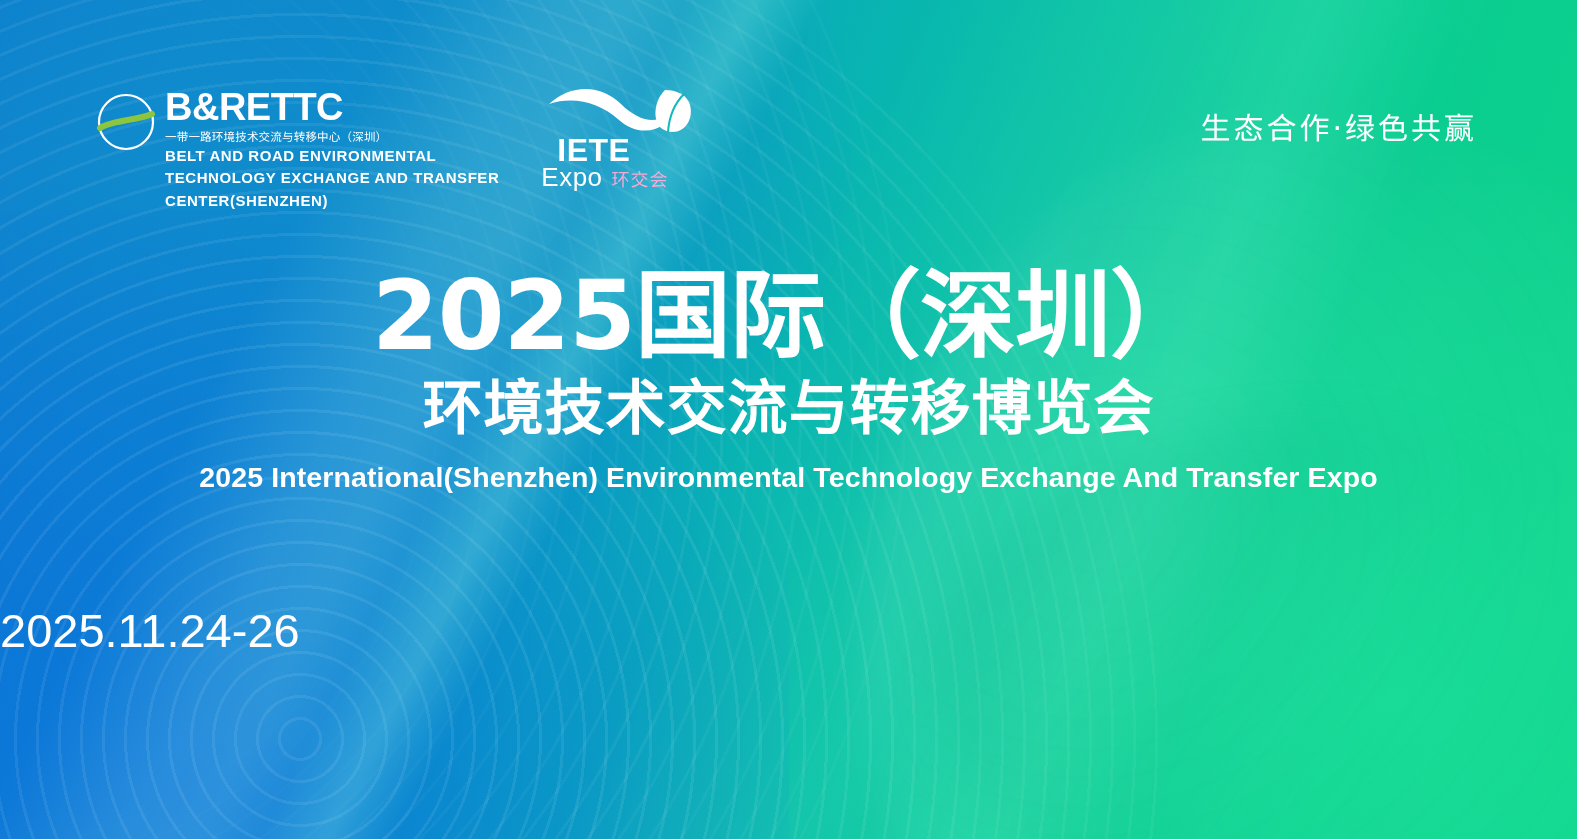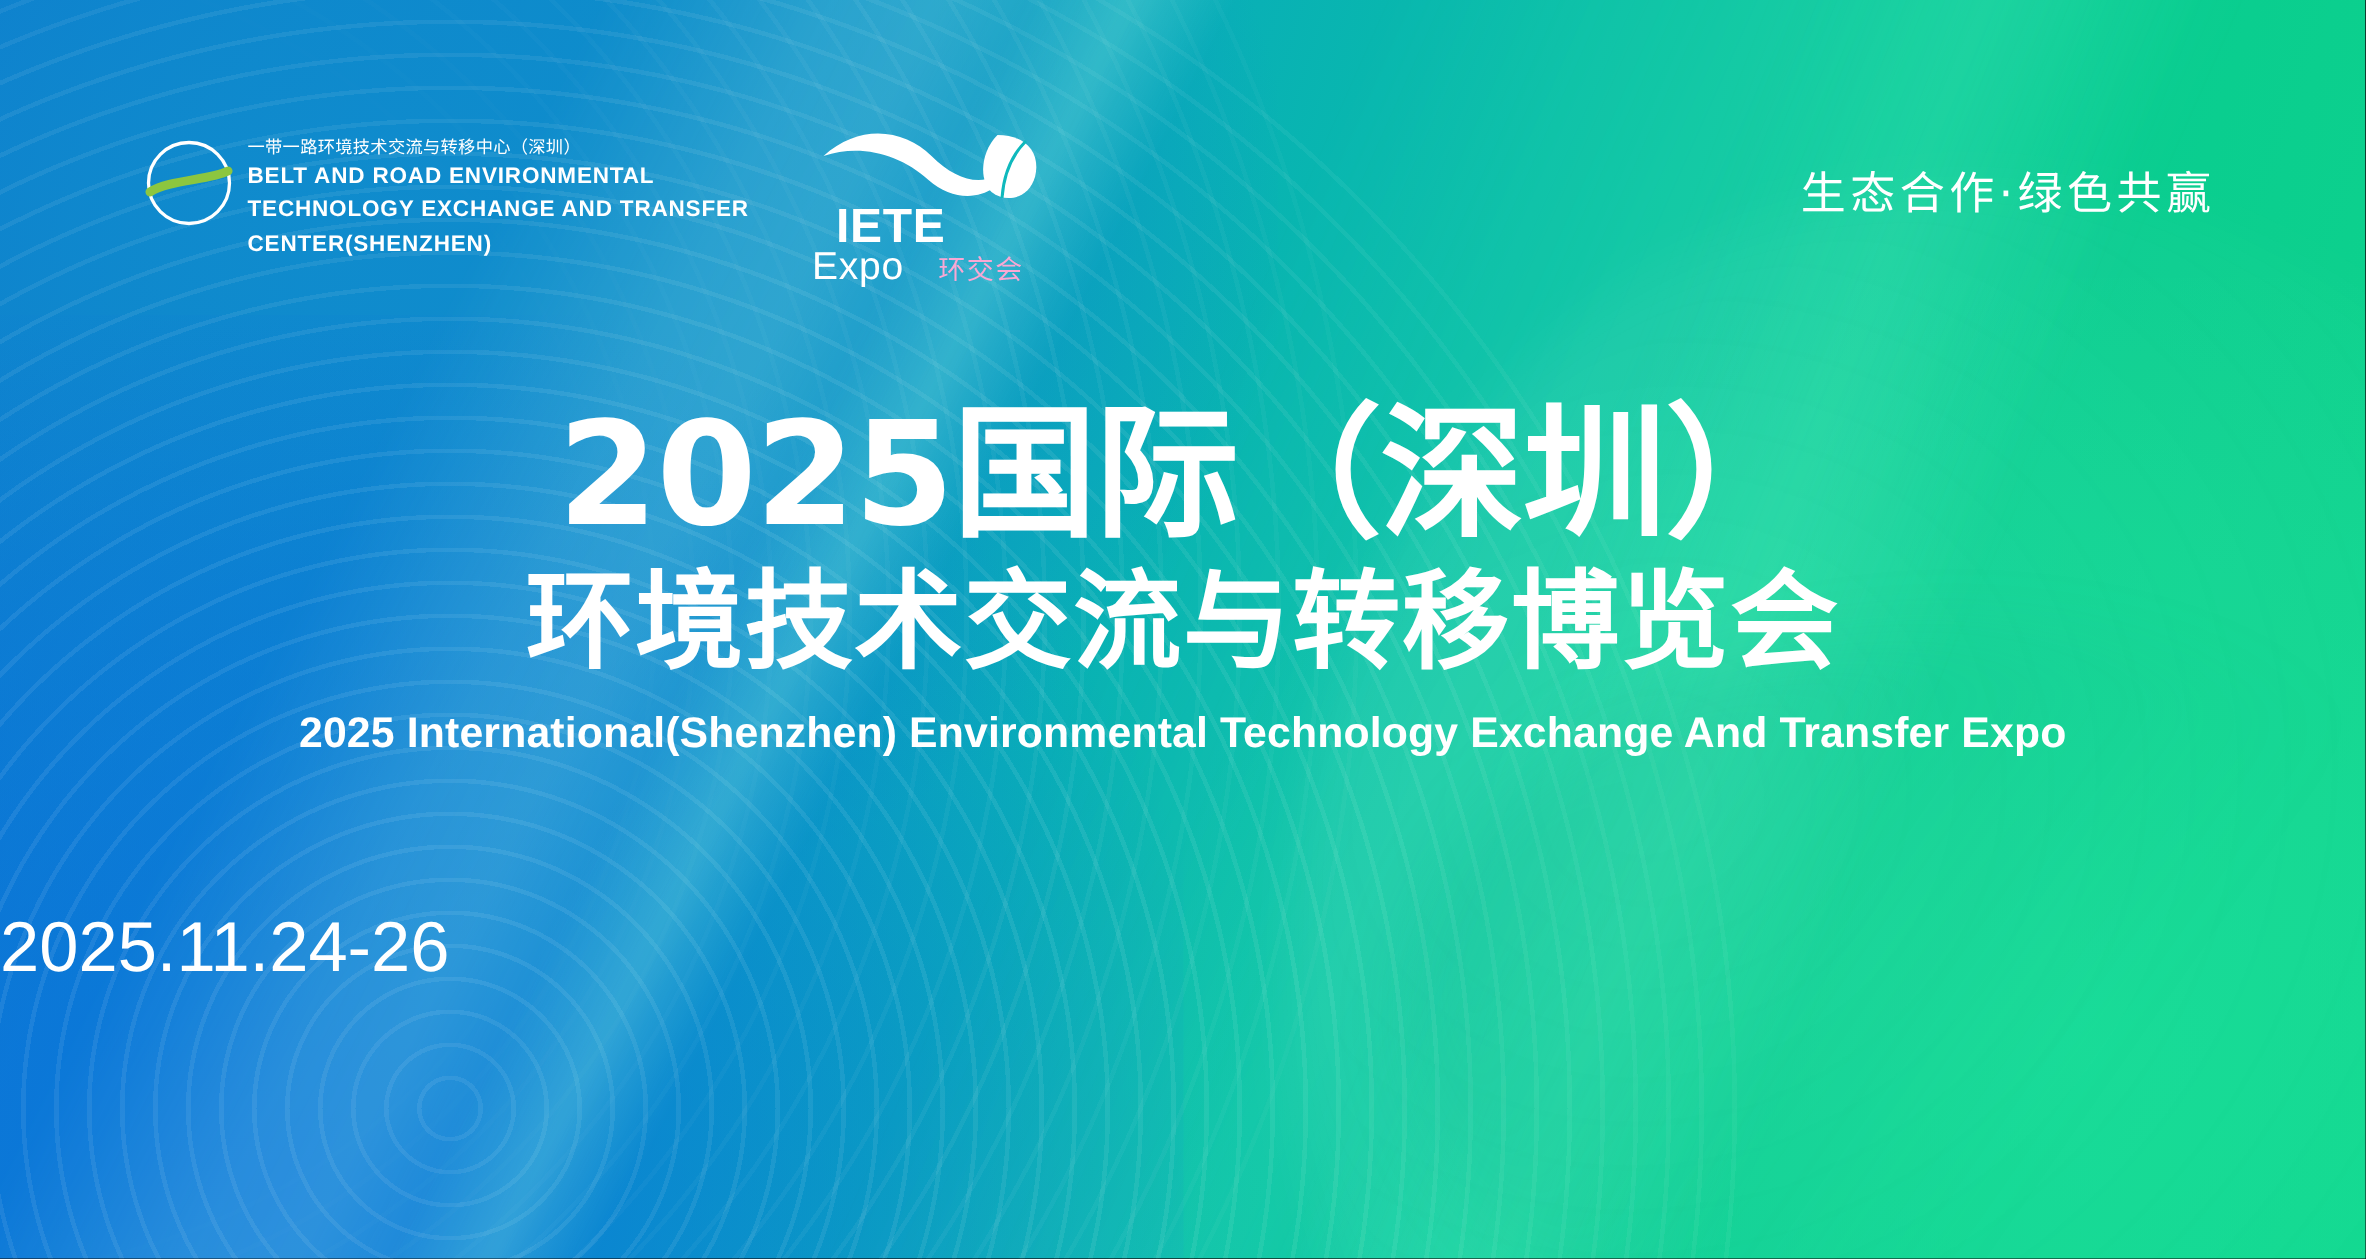--- a/index.html
+++ b/index.html
@@ -149,21 +149,21 @@
   
   .iete{position:relative; width:156px; height:96px;}
   .iete-mark{position:absolute; left:6px; top:-4px; width:150px; height:60px;}
   .iete-word{
     position:absolute; left:0; top:46px;
     font-size:32px; font-weight:700; color:#fff;
     letter-spacing:.5px; line-height:1;margin-left:16px;
   }
   .iete-sub{
     position:absolute; left:0; top:76px;
-    display:flex; align-items:baseline; gap:23px; white-space:nowrap;
+    display:flex; align-items:baseline; gap:9px; white-space:nowrap;
   }
   .iete-expo{font-size:26px; font-weight:300; color:#fff; line-height:1; letter-spacing:.5px;}
   .iete-cn{font-size:18px; font-weight:500; color:#f9a8d4; line-height:1; letter-spacing:1px;}
 
   
   .slogan{
     position:absolute; right:100px; top:104px;
     font-size:30px; color:#ffffff; letter-spacing:3px;
     font-weight:400; white-space:nowrap;
     font-family:"DejaVu Sans","Liberation Sans",sans-serif;
@@ -174,21 +174,21 @@
     position:absolute; left:0; right:0; top:268px;
     text-align:center;
   }
   .title-l1,.title-l2{
     color:#fff; font-weight:700; line-height:1.02;
     white-space:nowrap;
     font-family:"DejaVu Sans","Liberation Sans",sans-serif;
     letter-spacing:-1px;
   }
   .title-l1{font-size:96px;}
-  .title-l2{font-size:72px; margin-top:12px; letter-spacing:1px;}
+  .title-l2{font-size:60px; margin-top:12px; letter-spacing:1px;}
   .title-en{
     margin-top:22px;
     color:#fff; font-size:28.5px; font-weight:700;
     letter-spacing:.1px; white-space:nowrap;
     font-family:"Liberation Sans","DejaVu Sans",sans-serif;
   }
 
   
   .meta{
     position:absolute; left:0; right:0; top:604px;
@@ -223,20 +223,21 @@
   <div class="wave-br2"></div>
 
   <div class="logos">
 
     <div class="brettc">
       <svg class="brettc-mark" viewBox="0 0 60 60">
         <circle cx="30" cy="30" r="27" fill="none" stroke="#ffffff" stroke-width="2.2"></circle>
         <path d="M4 36 C 16 28, 44 28, 56 22" fill="none" stroke="#8cc63f" stroke-width="6" stroke-linecap="round"></path>
       </svg>
       <div class="brettc-text">
+        <div class="brettc-word">B&amp;RETTC</div>
         <div class="brettc-cn">一带一路环境技术交流与转移中心（深圳）</div>
         <div class="brettc-en">BELT AND ROAD ENVIRONMENTAL</div>
         <div class="brettc-en">TECHNOLOGY EXCHANGE AND TRANSFER</div>
         <div class="brettc-en">CENTER(SHENZHEN)</div>
       </div>
     </div>
 
     <div class="iete">
       <svg class="iete-mark" viewBox="0 0 150 60">
         <path d="M2 20 C 26 -2, 56 2, 74 20 C 92 38, 112 42, 126 26 C 120 48, 92 54, 72 36 C 52 18, 26 12, 2 20 Z" fill="#ffffff"></path>

